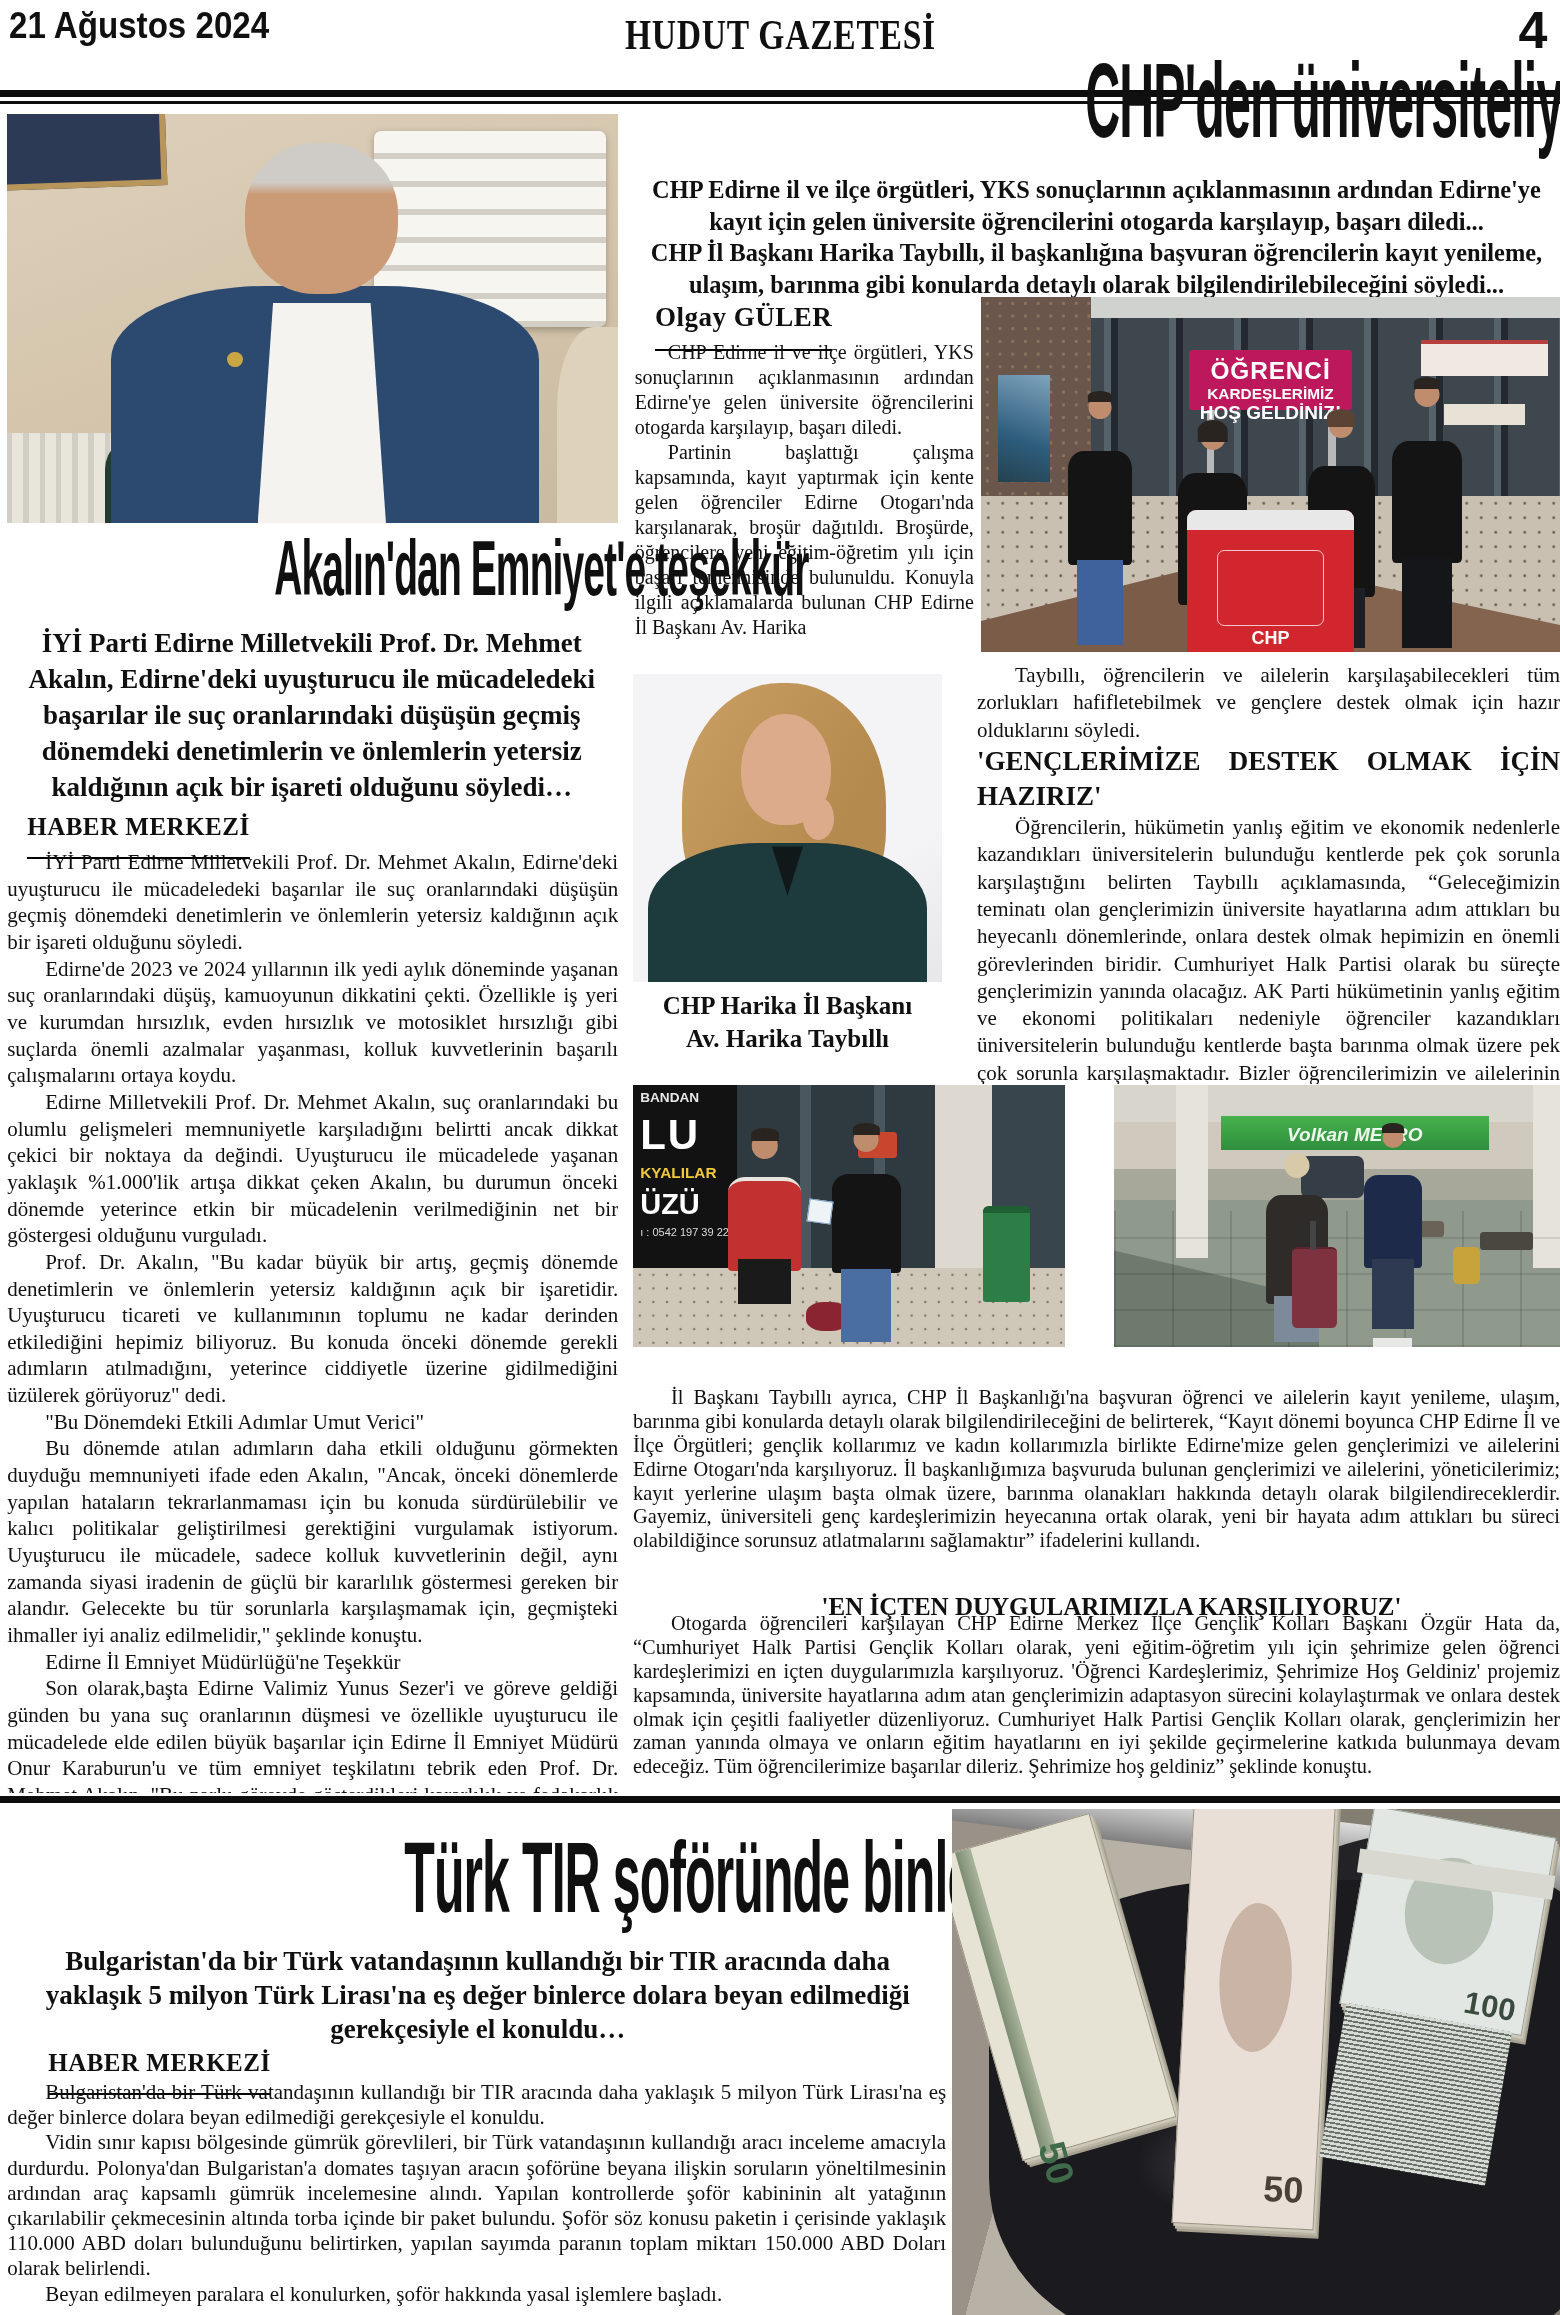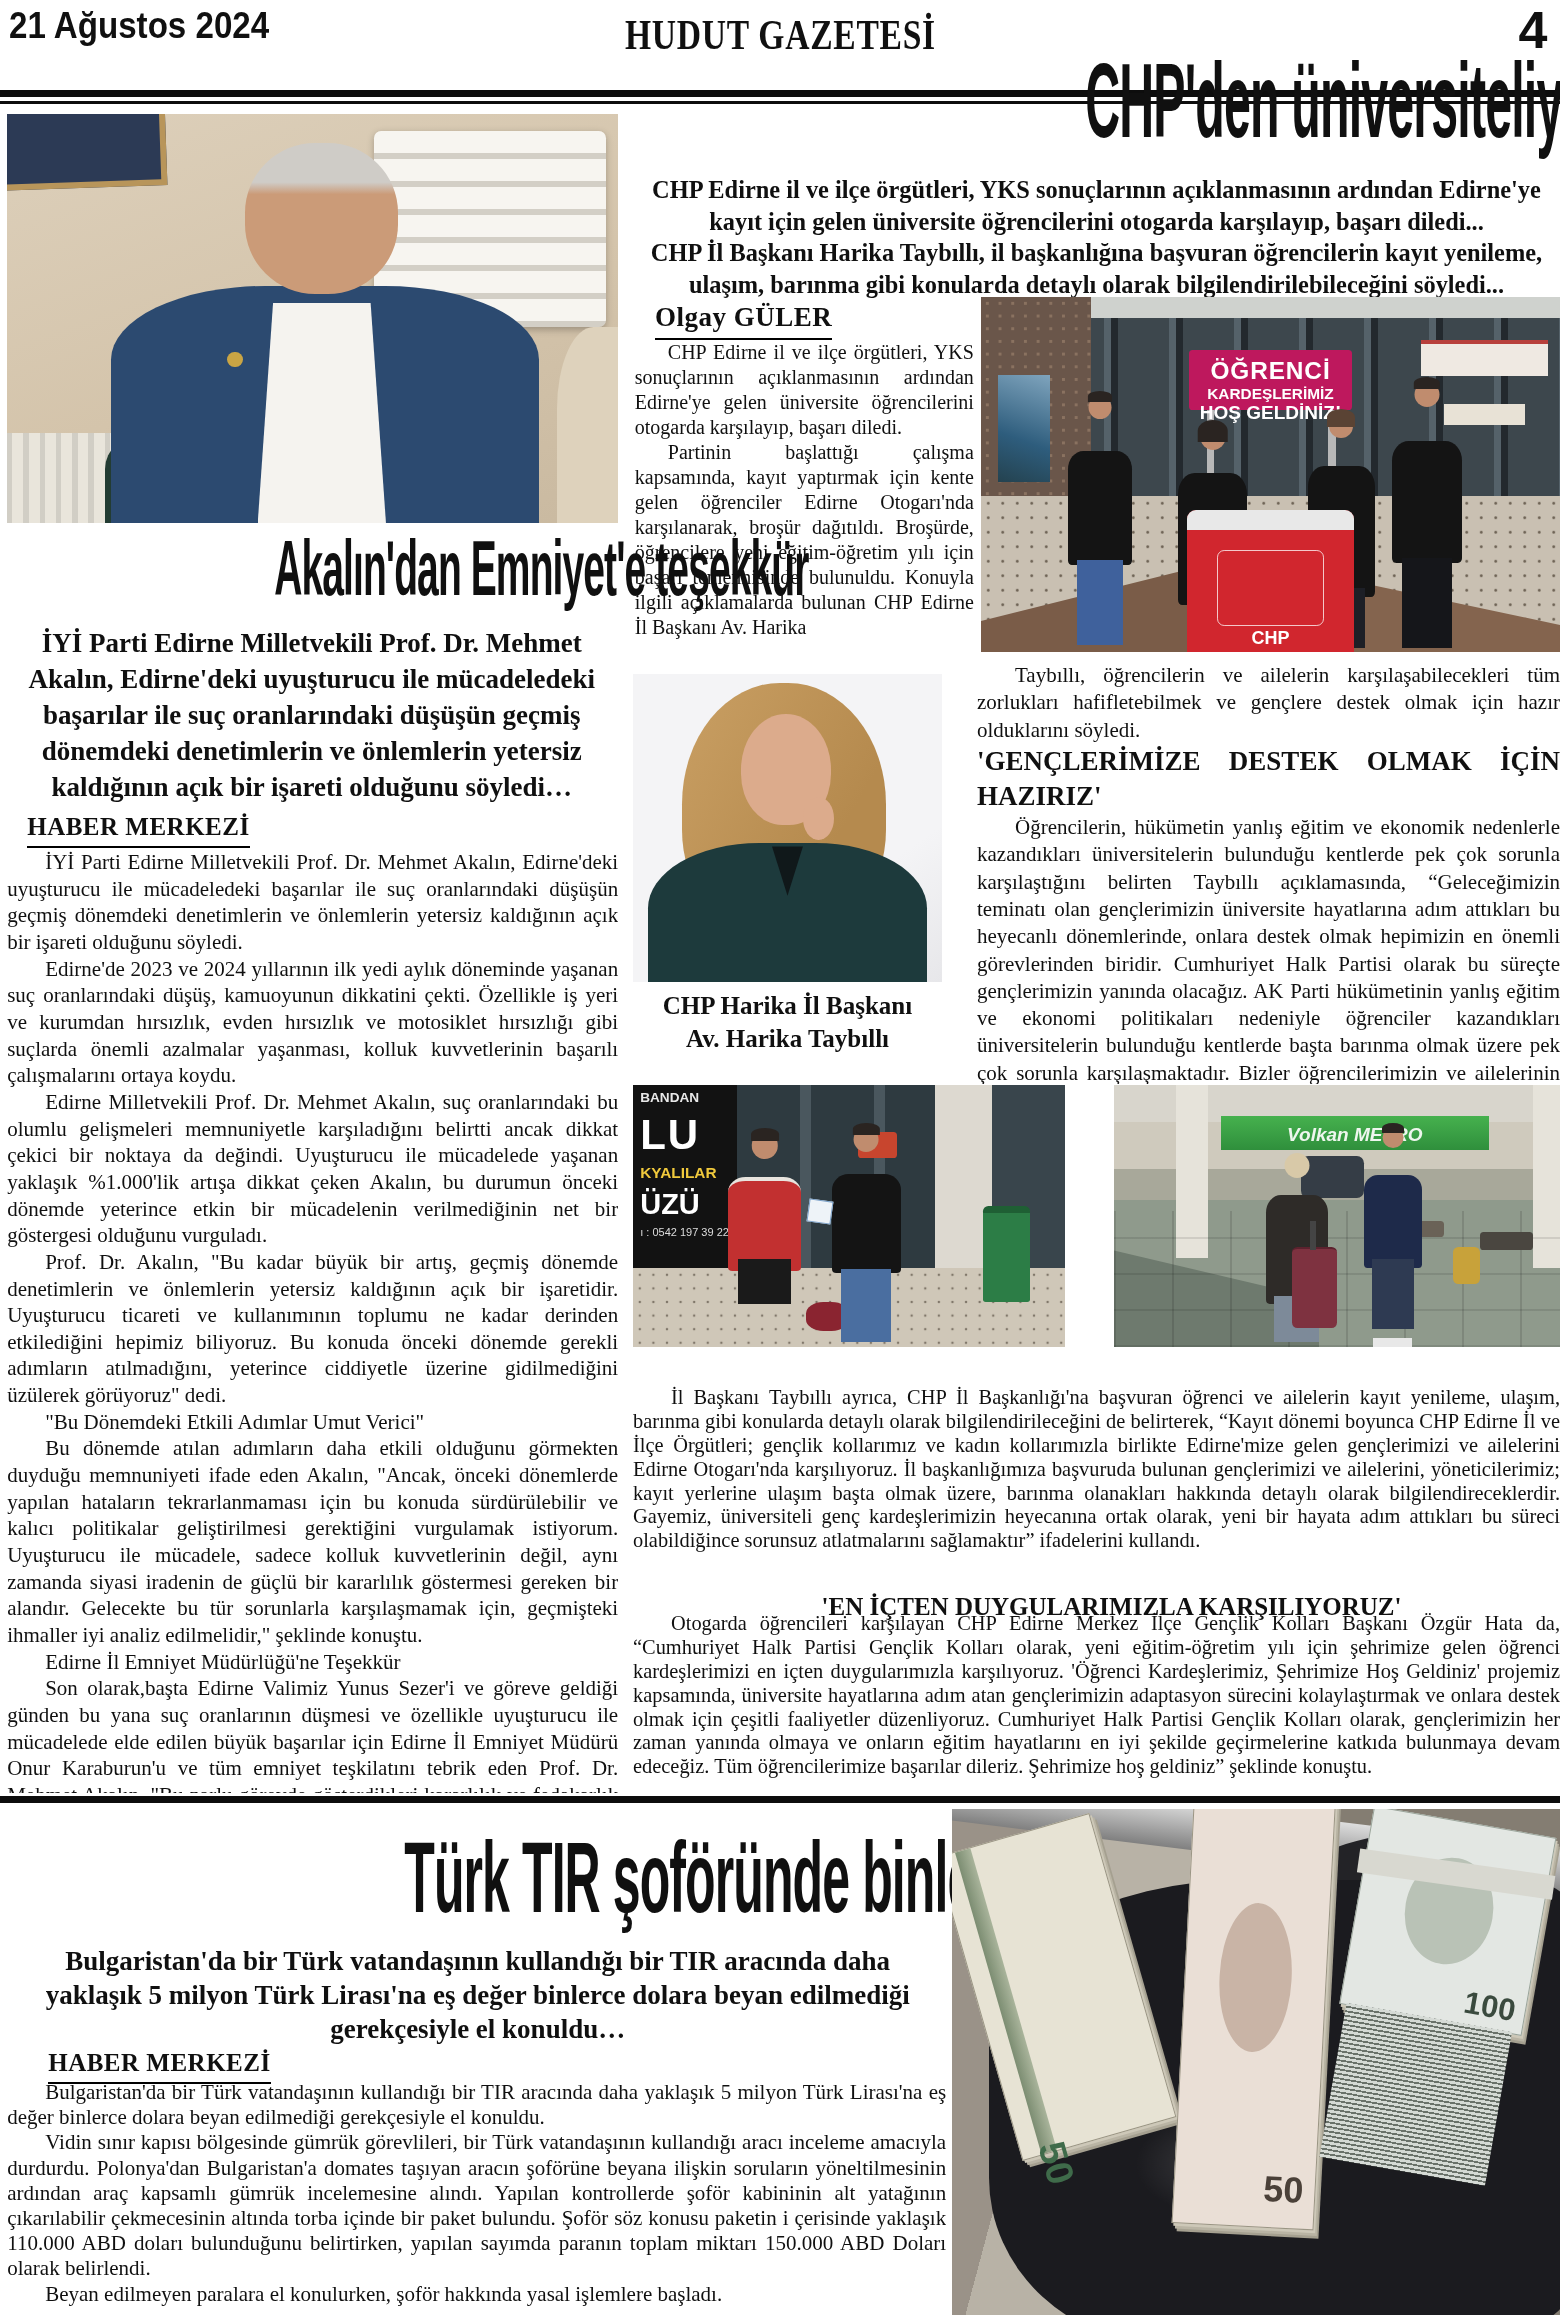--- a/index.html
+++ b/index.html
@@ -14,21 +14,21 @@
   .hdr-page{position:absolute;right:12.7px;top:0;font-family:"Liberation Sans",sans-serif;font-weight:bold;font-size:52px;}
   .rule-a{position:absolute;left:0;right:0;top:90px;height:7.2px;background:#0d0d0d;}
   .rule-b{position:absolute;left:0;right:0;top:101px;height:2.7px;background:#0d0d0d;}
   .divider{position:absolute;left:0;right:0;top:1796px;height:7.2px;background:#0d0d0d;}
   
   .headline{text-align:center;overflow:visible;}
   .headline span{display:inline-block;font-family:"Liberation Sans",sans-serif;font-weight:bold;
                  white-space:nowrap;transform-origin:center;letter-spacing:-1.8px;}
   .lede{font-weight:bold;text-align:center;}
   .byline{font-weight:bold;font-size:25px;border-bottom:2.7px solid #000;display:inline-block;
-          padding-bottom:5px;letter-spacing:0.5px;}
+          padding-bottom:16px;letter-spacing:0.5px;}
   .body p{margin:0;text-indent:38px;text-align:justify;}
   .centerhead{font-weight:bold;text-align:center;}
   
   .photo{position:absolute;overflow:hidden;background:#cfcabd;}
   .photo *{position:absolute;}
   .person .p-head{left:50%;transform:translateX(-50%);top:0;width:36%;aspect-ratio:1;border-radius:50%;background:#c08c6e;}
   .person .p-hair{left:50%;transform:translateX(-50%);top:-2%;width:38%;aspect-ratio:2.2;border-radius:50% 50% 0 0;background:#2a2421;}
   .person .p-torso{left:0;right:0;top:22%;height:46%;border-radius:24% 24% 6% 6%/16% 16% 4% 4%;background:#141414;}
   .person .p-legs{left:14%;right:14%;top:66%;bottom:0;background:#3f619c;}
   

